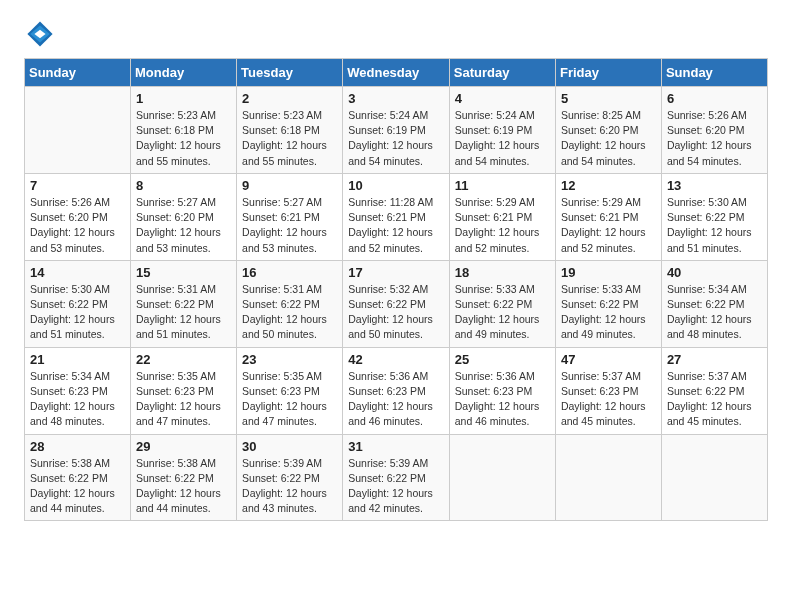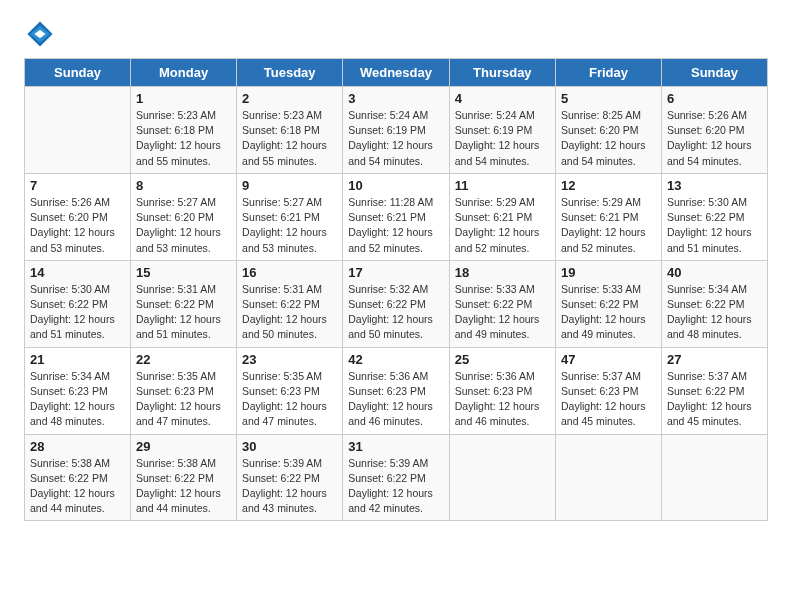--- a/index.html
+++ b/index.html
@@ -39,21 +39,21 @@
     }
     table {
       width: 100%;
       border-collapse: collapse;
       font-size: 11px;
     }
     thead tr th {
       background-color: #2a72b8;
       color: #fff;
       padding: 6px 4px;
-      text-align: center;
+      text-align: left;
       font-size: 13px;
       font-weight: bold;
       border: 1px solid #ccc;
     }
     tbody tr td {
       border: 1px solid #ccc;
       vertical-align: top;
       padding: 4px 5px;
       height: 80px;
       width: 107px;
@@ -95,21 +95,21 @@
   </div>
 </div>
 
 <table>
   <thead>
     <tr>
     <th>Sunday</th>
         <th>Monday</th>
         <th>Tuesday</th>
         <th>Wednesday</th>
-        <th>Thursday</th>
+        <th>Saturday</th>
         <th>Friday</th>
         <th>Sunday</th>
       </tr>
   </thead>
   <tbody>
   <tr>
         <td></td>
         <td>
           <span class="day-number">1</span>
           <div class="day-info" style="white-space: pre-line;">Sunrise: 5:23 AM

